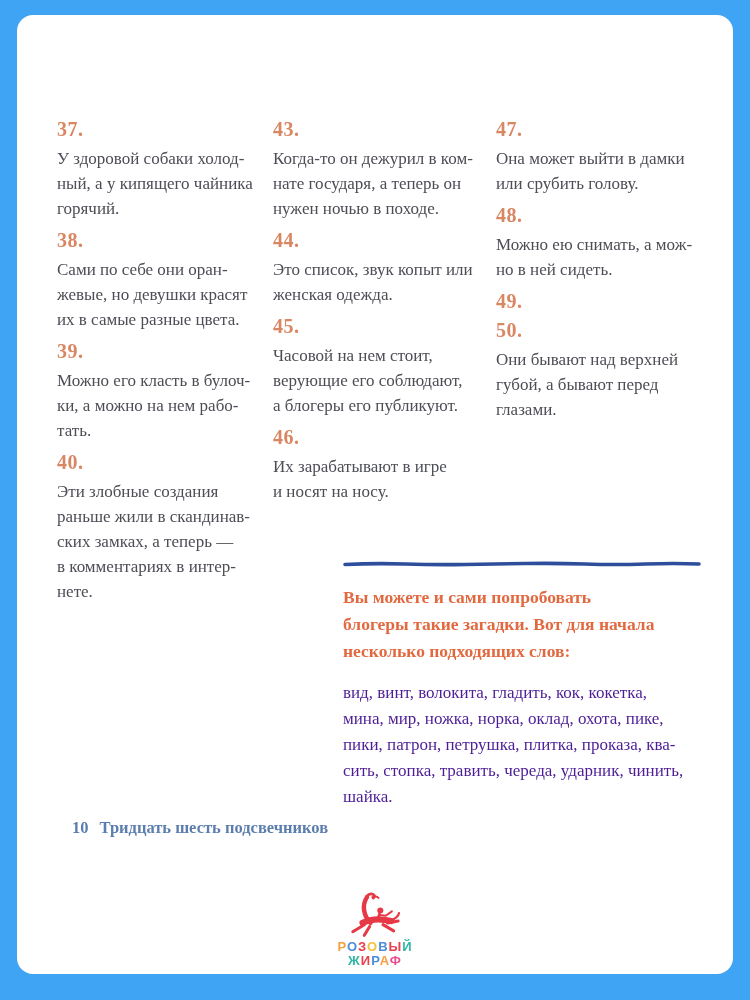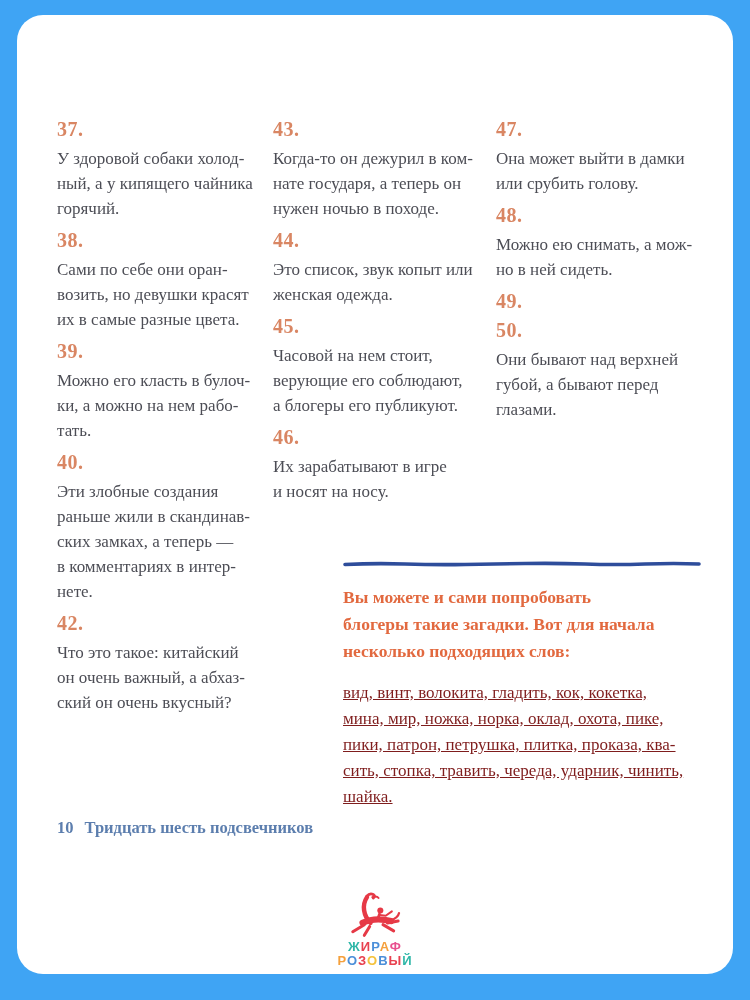--- a/index.html
+++ b/index.html
@@ -3,21 +3,21 @@
 <meta charset="utf-8">
 <style>
   html,body { margin:0; padding:0; }
   body {
     width:750px; height:1000px; position:relative; overflow:hidden;
     background:#3fa4f4;
     font-family:"Liberation Serif", serif;
   }
   .page {
     position:absolute; left:17px; top:15px; right:17px; bottom:26px;
-    background:#ffffff; border-radius:26px;padding-left:11px;
+    background:#ffffff; border-radius:16px;padding-left:11px;
   }
   .col { position:absolute; top:104px; }
   .col-1 { left:40px;  width:205px; }
   .col-2 { left:256px; width:212px; }
   .col-3 { left:479px; width:212px; }
   .riddle { margin-bottom:9px; }
   .riddle-num {
     font-size:20px; font-weight:bold; color:#d98663;
     line-height:1; margin-bottom:7px; letter-spacing:0.5px;
   }
@@ -25,29 +25,28 @@
     font-size:17px; line-height:25px; color:#4c4d55;
     white-space:pre-line;
   }
   .callout { position:absolute; left:326px; top:545px; width:362px; }
   .rule-svg { display:block; width:358px; height:8px; }
   .callout-intro {
     margin-top:16px; font-size:17.5px; font-weight:bold; color:#e2693f;
     line-height:27px; white-space:pre-line;
   }
   .word-list {
-    margin-top:15px; font-size:17px; line-height:26px; color:#7f1d1d;
+    margin-top:15px; font-size:17px; line-height:26px; color:#4c1d95;
     white-space:pre-line;
-    text-decoration:underline;
   }
   .footer {
     position:absolute; left:40px; top:803px;
     font-size:16.5px; font-weight:bold; color:#5c7eae;
   }
-  .footer .pn { margin-right:11px; }
+  .footer .pn { margin-right:11px;margin-left:15px; }
   .logo {
     position:absolute; left:0; right:0; bottom:6px;
     text-align:center;
   }
   .giraffe { display:block; margin:0 auto 1px auto; }
   .wordmark div {
     font-family:"Liberation Sans", sans-serif;
     font-weight:bold; font-size:13px; line-height:14px; letter-spacing:1px;
   }
 </style>
@@ -59,42 +58,36 @@
   <div class="col col-1">
     <div class="riddle">
       <div class="riddle-num">37.</div>
       <div class="riddle-txt">У здоровой собаки холод-
 ный, а у кипящего чайника
 горячий.</div>
     </div>
     <div class="riddle">
       <div class="riddle-num">38.</div>
       <div class="riddle-txt">Сами по себе они оран-
-возить, но девушки красят
+жевые, но девушки красят
 их в самые разные цвета.</div>
     </div>
     <div class="riddle">
       <div class="riddle-num">39.</div>
       <div class="riddle-txt">Можно его класть в булоч-
 ки, а можно на нем рабо-
 тать.</div>
     </div>
     <div class="riddle">
       <div class="riddle-num">40.</div>
       <div class="riddle-txt">Эти злобные создания
 раньше жили в скандинав-
 ских замках, а теперь —
 в комментариях в интер-
 нете.</div>
-    </div>
-    <div class="riddle">
-      <div class="riddle-num">42.</div>
-      <div class="riddle-txt">Что это такое: китайский
-он очень важный, а абхаз-
-ский он очень вкусный?</div>
     </div>
   </div>
 
   <div class="col col-2">
     <div class="riddle">
       <div class="riddle-num">43.</div>
       <div class="riddle-txt">Когда-то он дежурил в ком-
 нате государя, а теперь он
 нужен ночью в походе.</div>
     </div>
@@ -173,18 +166,18 @@
         <path d="M50,38 L62,36" stroke-width="3.4"></path>
 
         <path d="M54,35 q8,-3 9,-8" stroke-width="2.6"></path>
 
         <path d="M41,28 l-2,6" stroke-width="3"></path>
         <path d="M41,29 l7,1 l7,-5" stroke-width="2.2"></path>
       </g>
       <circle cx="42" cy="24" r="3.4" fill="#e63946"></circle>
     </svg>
     <div class="wordmark">
+        <div><span style="color: rgb(245, 160, 60);">Р</span><span style="color: rgb(75, 143, 217);">О</span><span style="color: rgb(232, 65, 79);">З</span><span style="color: rgb(244, 194, 60);">О</span><span style="color: rgb(75, 143, 217);">В</span><span style="color: rgb(232, 65, 79);">Ы</span><span style="color: rgb(47, 183, 168);">Й</span></div>
         <div><span style="color: rgb(47, 183, 168);">Ж</span><span style="color: rgb(232, 65, 79);">И</span><span style="color: rgb(75, 143, 217);">Р</span><span style="color: rgb(245, 160, 60);">А</span><span style="color: rgb(232, 79, 142);">Ф</span></div>
-        <div><span style="color: rgb(245, 160, 60);">Р</span><span style="color: rgb(75, 143, 217);">О</span><span style="color: rgb(232, 65, 79);">З</span><span style="color: rgb(244, 194, 60);">О</span><span style="color: rgb(75, 143, 217);">В</span><span style="color: rgb(232, 65, 79);">Ы</span><span style="color: rgb(47, 183, 168);">Й</span></div>
       </div>
   </div>
 
 </div>
 
 </body></html>

